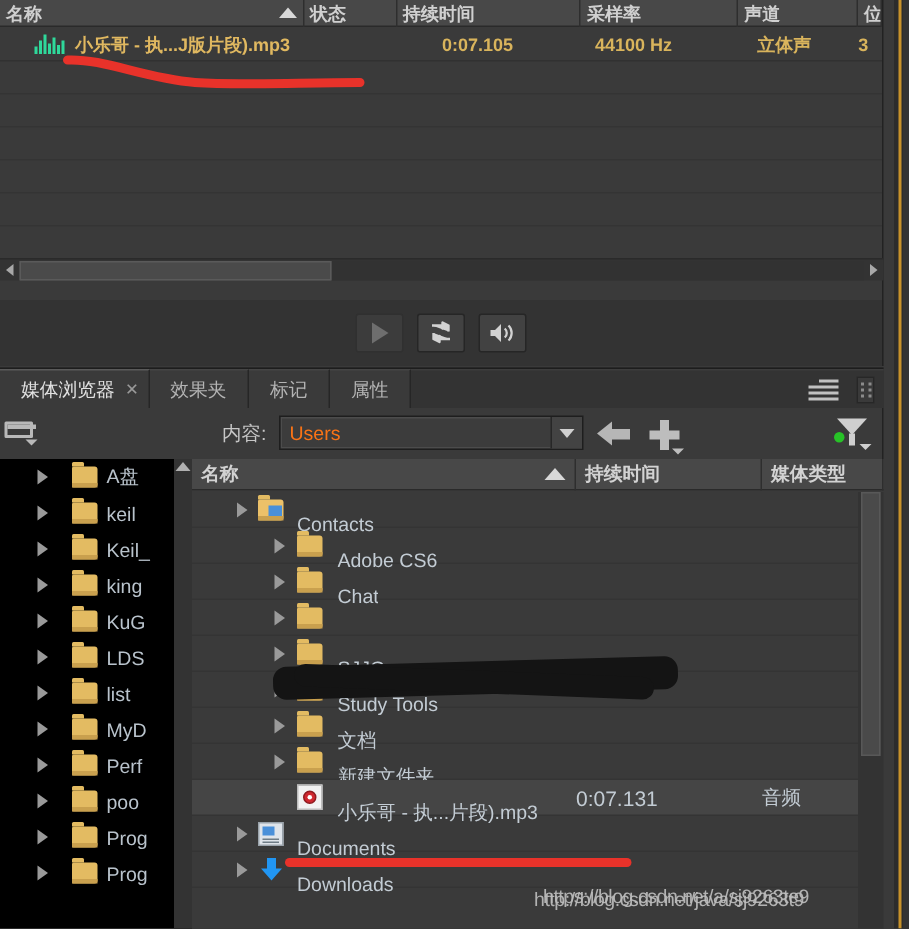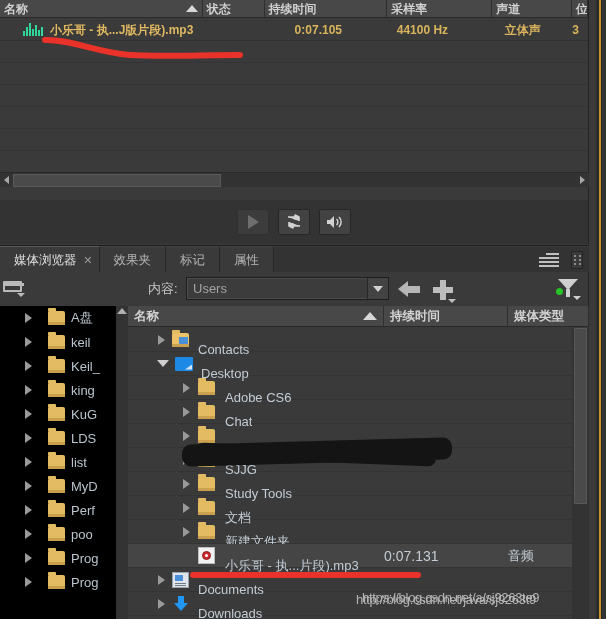--- a/index.html
+++ b/index.html
@@ -180,21 +180,21 @@
     line-height: 16px;
   }
   .combo {
     position: absolute; left: 186px; top: 5px; width: 203px; height: 23px;
     background: #3c3c3c;
     border: 1px solid #1e1e1e;
     box-shadow: inset 0 0 0 1px #4c4c4c;
   }
   .combo .val {
     position: absolute; left: 6px; top: 0; line-height: 21px;
-    font-size: 13px; color: #a3a3a3;
+    font-size: 13px; color: #f97316;
   }
   .combo .drop {
     position: absolute; right: 0; top: 0; width: 21px; height: 21px;
     background: #434343; border-left: 1px solid #272727;
     display: flex; align-items: center; justify-content: center;
   }
   .caret-down { width:0;height:0;border-left:5px solid transparent;border-right:5px solid transparent;border-top:6px solid #d0d0d0; }
   .nav-back {
     position: absolute; left: 398px; top: 9px; width: 22px; height: 17px;
   }
@@ -560,28 +560,20 @@
           <span style="width:30px;flex:none"></span>
           <span class="twist"></span>
           <span style="width:7px;flex:none"></span>
           <span class="folder contacts">
               <i class="card"></i>
             </span>
           <span style="width:9px;flex:none"></span>
           <span class="tname">Contacts</span>
         </div>
 
-        <div class="trow">
-          <span style="width:29px;flex:none"></span>
-          <span class="twist open"></span>
-          <span style="width:6px;flex:none"></span>
-          <span class="desk-ico"></span>
-          <span style="width:8px;flex:none"></span>
-          <span class="tname">Desktop</span>
-        </div>
 
         <div class="trow">
           <span style="width:55px;flex:none"></span>
           <span class="twist"></span>
           <span style="width:8px;flex:none"></span>
           <span class="folder"></span>
           <span style="width:10px;flex:none"></span>
           <span class="tname">Adobe CS6</span>
         </div>
 

